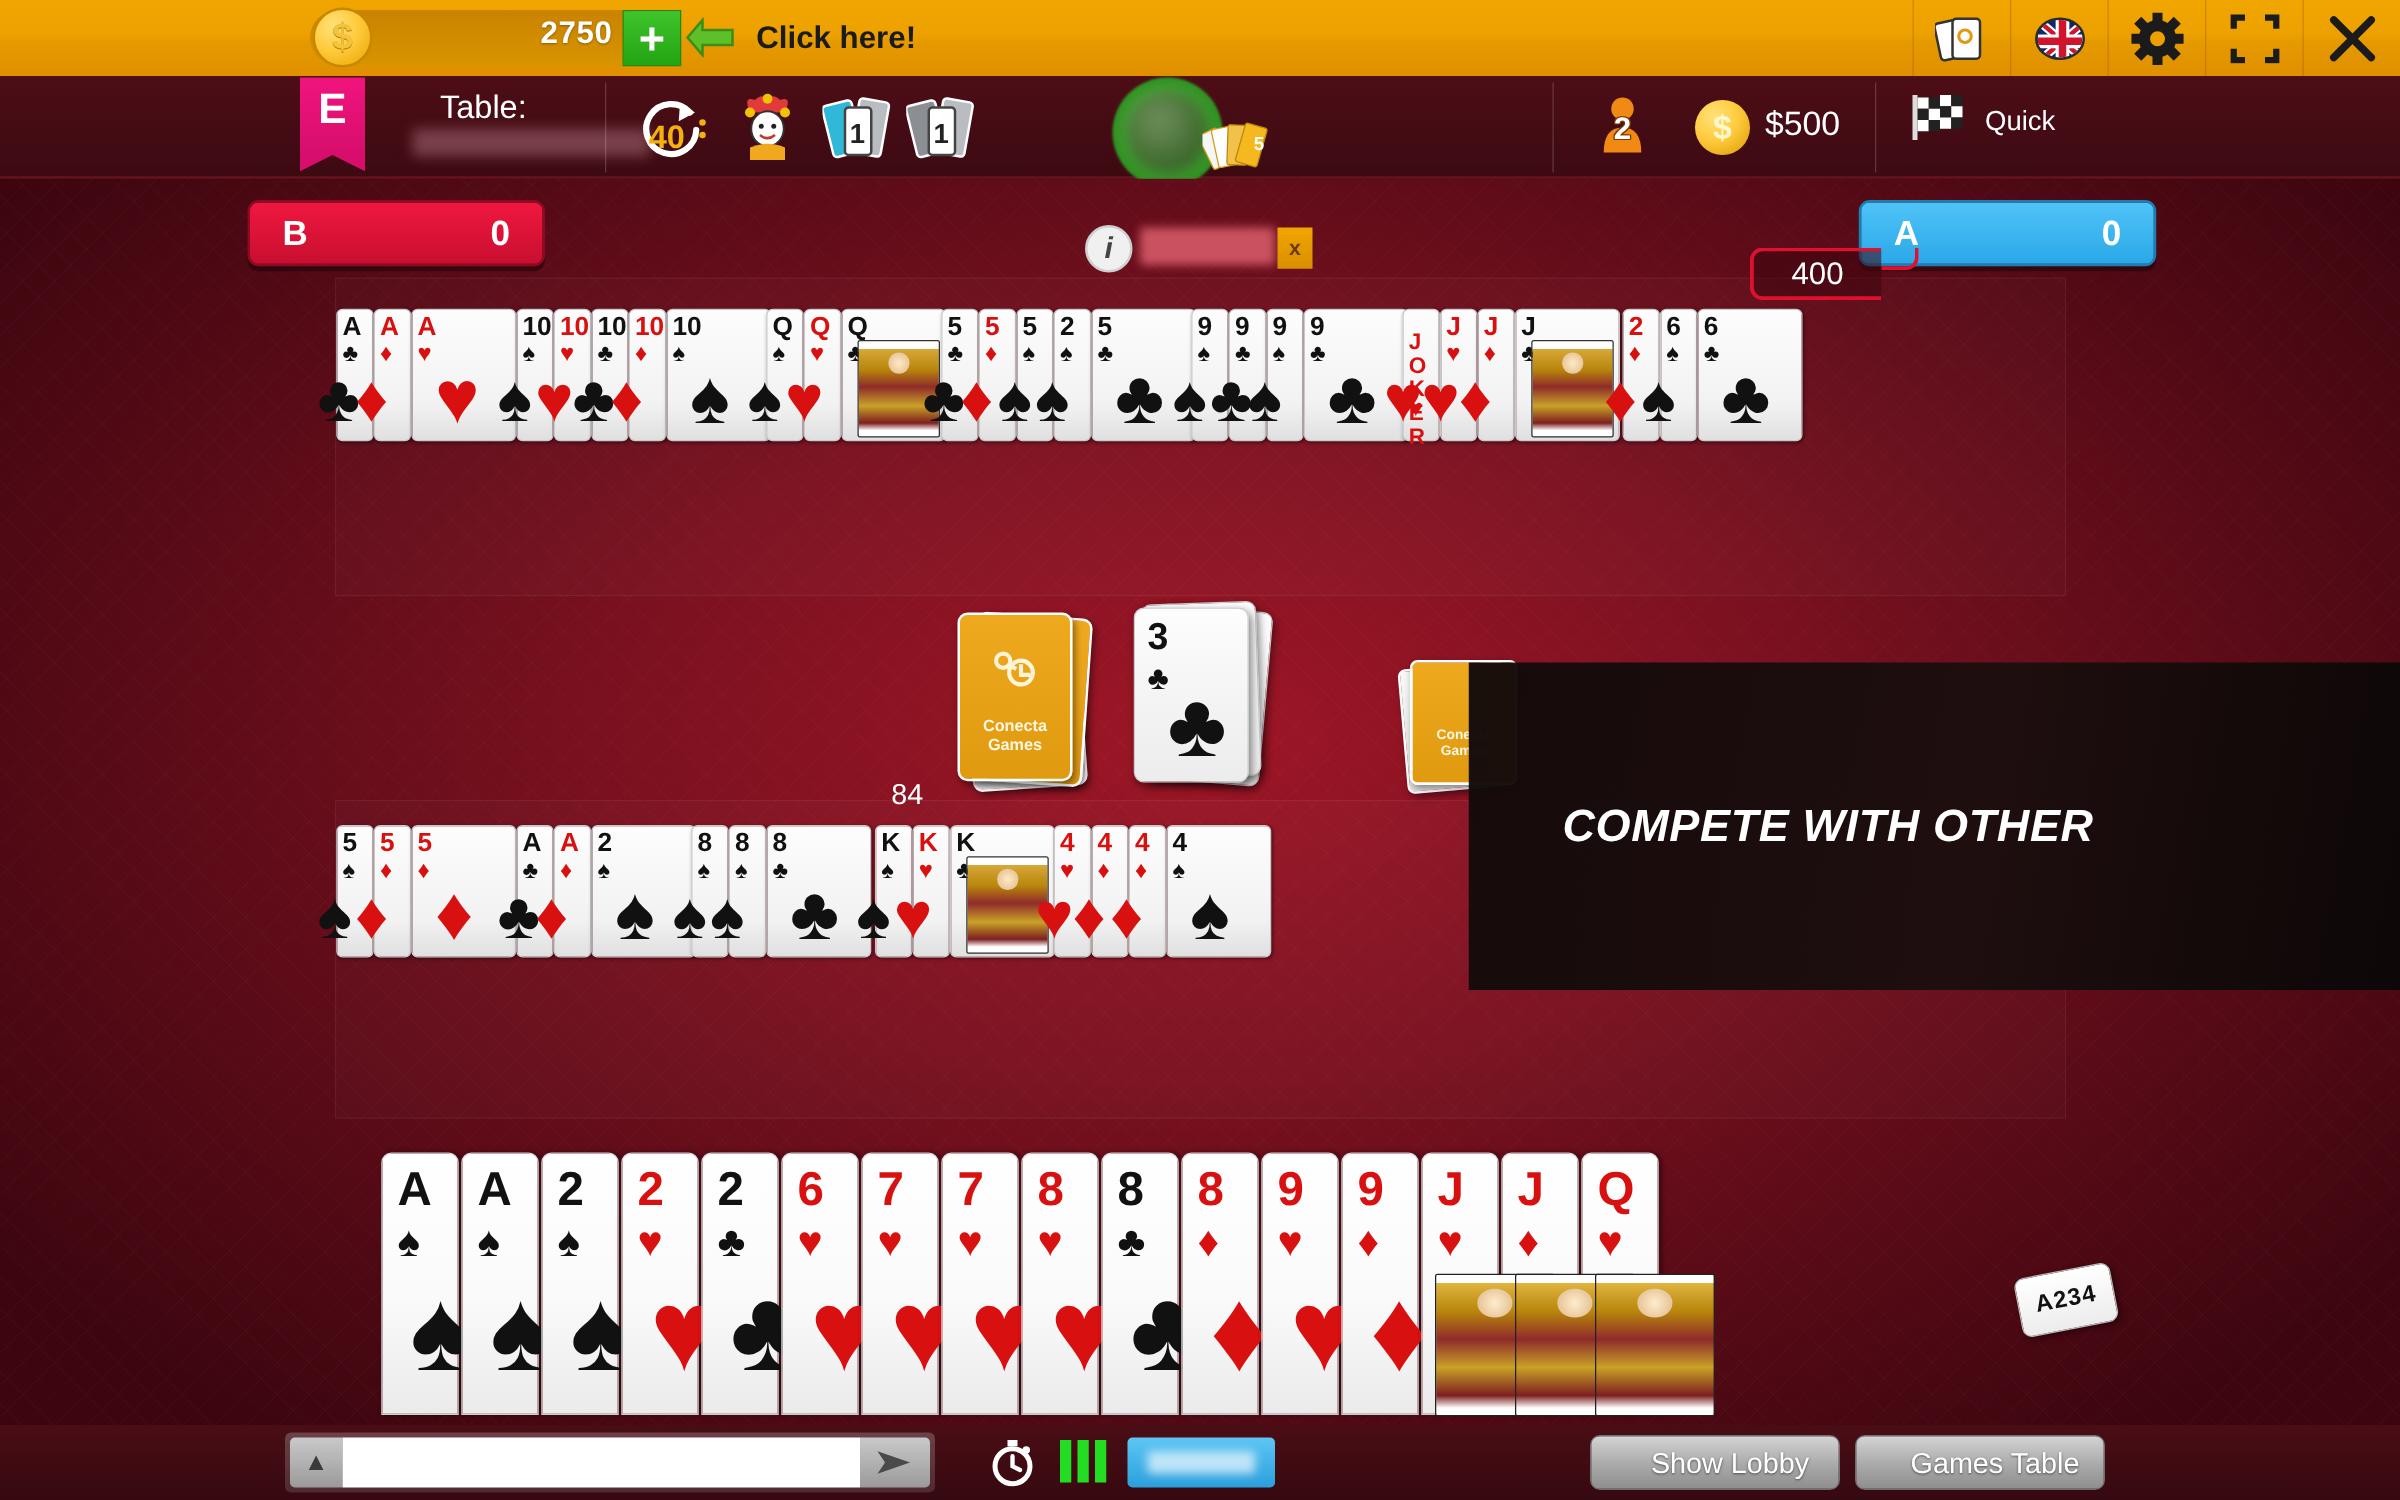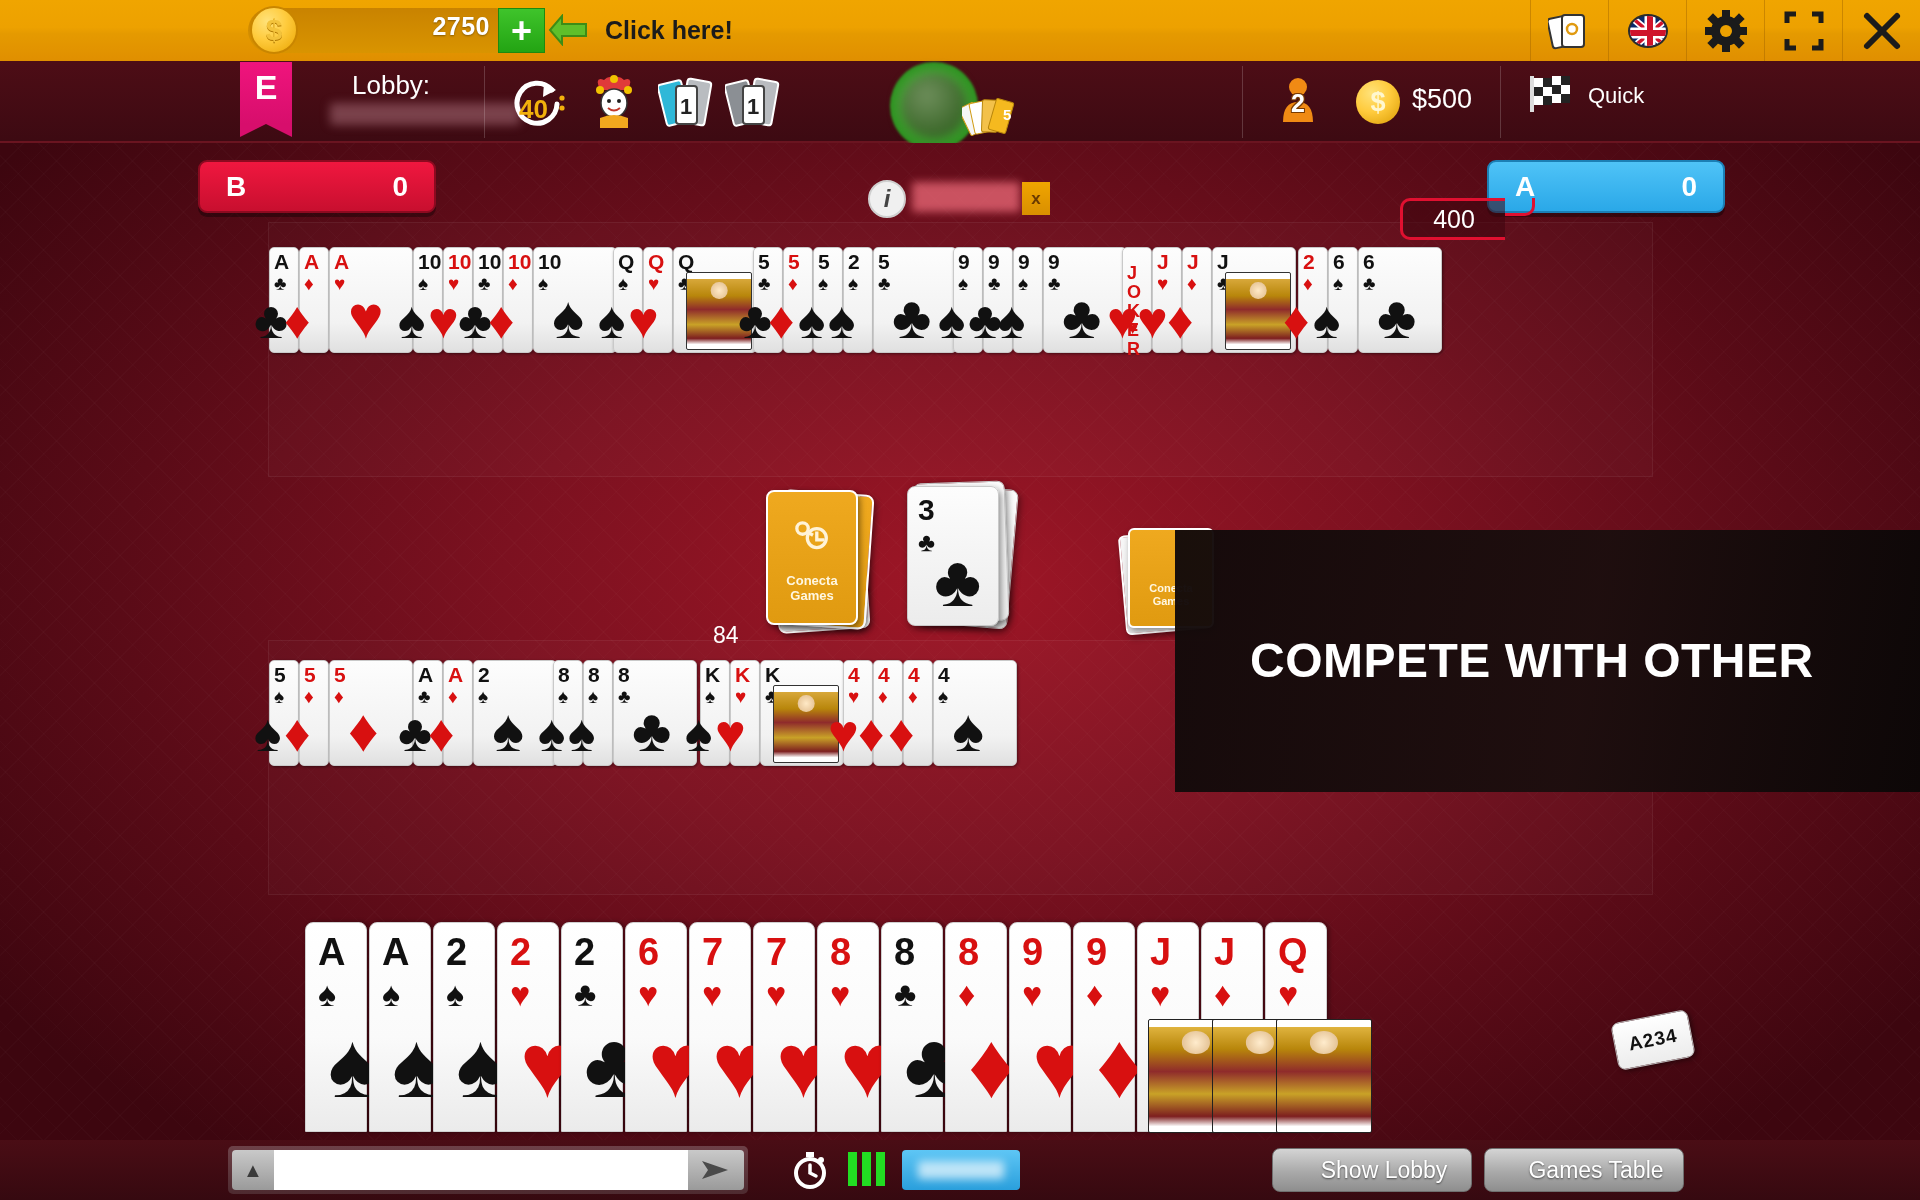--- a/index.html
+++ b/index.html
@@ -256,21 +256,21 @@
     border: 2px solid #fff; background: linear-gradient(180deg,#efa91f,#e09a10);
     box-shadow: 2px 3px 6px rgba(0,0,0,.4);
   }
 
   
   .ad {
     position: absolute; left: 1175px; top: 530px; width: 745px; height: 262px;
     background: linear-gradient(100deg, rgba(18,10,10,.97) 0%, rgba(28,14,14,.97) 55%, rgba(12,7,7,.99) 100%);
     display: flex; flex-direction: column; justify-content: center; padding-left: 75px;
   }
-  .ad-l1, .ad-l2 { color: #fff; font-size: 48px; font-weight: bold; letter-spacing: .5px; line-height: 1.28; }
+  .ad-l1, .ad-l2 { color: #fff; font-size: 36px; font-weight: bold; letter-spacing: .5px; line-height: 1.28; font-style: italic; }
 
   
   .hand { position: absolute; left: 305px; top: 922px; display: flex; }
   .hcard {
     position: relative; width: 62px; height: 210px; flex: 0 0 62px; margin-right: 2px;
     background: linear-gradient(180deg,#ffffff 0%,#fafafa 55%,#ebebeb 100%);
     border-radius: 8px 8px 0 0; border: 1px solid #cfcfcf;
     box-shadow: 2px 0 4px rgba(0,0,0,.4);
   }
   .hcard .hrank { position: absolute; left: 12px; top: 10px; font-size: 38px; font-weight: bold; line-height: 1; }
@@ -409,21 +409,21 @@
         <svg width="40" height="40" viewBox="0 0 40 40" stroke="#1b1b1b" stroke-width="6" stroke-linecap="round">
           <path d="M5 5 L35 35"></path>
             <path d="M35 5 L5 35"></path>
         </svg>
       </div>
     </div>
   </div>
 
   <div class="subbar"></div>
   <div class="flag-E">E</div>
-  <div class="table-label">Lobby:</div>
+  <div class="table-label">Table:</div>
   <div class="table-name-blur"></div>
   <div class="vsep" style="left:484px;"></div>
 
   <div class="timer60">
     <svg width="62" height="50" viewBox="0 0 62 50">
       <path d="M42 12 A20 20 0 1 0 47 26" fill="none" stroke="#fff" stroke-width="5" stroke-linecap="round"></path>
       <path d="M34 4 L46 12 L33 19 Z" fill="#fff"></path>
       <circle cx="52" cy="20" r="2.6" fill="#f2b10c"></circle>
         <circle cx="52" cy="30" r="2.6" fill="#f2b10c"></circle>
     </svg>

